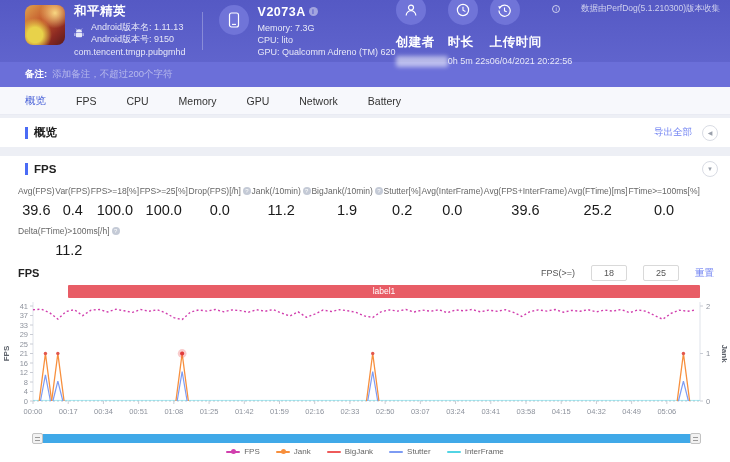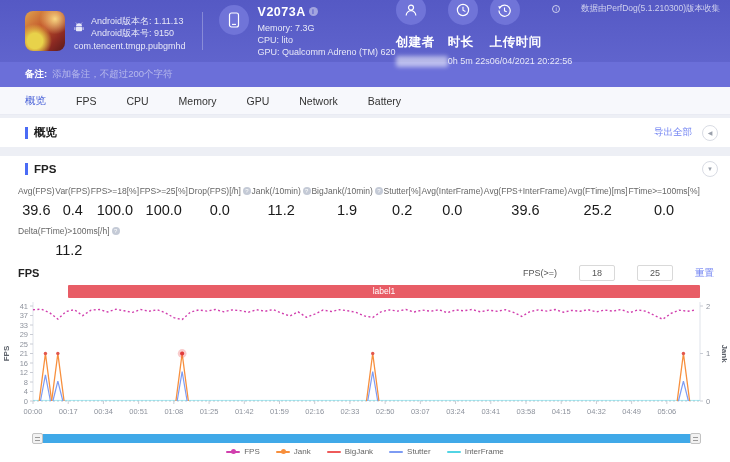--- a/index.html
+++ b/index.html
@@ -68,21 +68,21 @@
   .stat .lb { font-size:8.5px; color:#666; display:flex; align-items:center; justify-content:center; gap:2px; }
   .stat .vl { font-size:14.5px; font-weight:normal; color:#1a1a1a; margin-top:6px; }
   .q-icon { display:inline-block; width:8px; height:8px; border-radius:50%; background:#c4cad6;
             color:#fff; font-size:6px; line-height:8px; text-align:center; }
   .stats-row2 { padding:8px 0 0 18px; }
   .stats-row2 .stat { display:inline-block; text-align:center; }
 
   
   .chart-head { display:flex; align-items:center; height:24px; padding:0 16px 0 18px; margin-top:2px; }
   .chart-title { font-size:11px; font-weight:bold; color:#222; }
-  .thresh { margin-left:auto; display:flex; align-items:center; gap:22px; font-size:9px; color:#555; }
+  .thresh { margin-left:auto; display:flex; align-items:center; gap:16px; font-size:9px; color:#555; }
   .thresh input { width:36px; height:16px; border:1px solid #d9d9d9; border-radius:2px;
                   font-size:9px; text-align:center; color:#555; outline:none;
                   font-family:"Liberation Sans", sans-serif; }
   .label-bar { margin-left:68px; width:632px; height:13px; background:#e85d66; border-radius:1px;
                color:#fff; font-size:8.5px; text-align:center; line-height:13px; }
 
   
   svg.chart { display:block; width:730px; height:136px; }
   svg.chart text { font-family:"Liberation Sans", sans-serif; }
   svg.chart .tick { font-size:7.5px; fill:#8d929c; }
@@ -109,20 +109,21 @@
 
   <header class="hdr">
     <div class="collector">
       <span class="info-dot">i</span>
       <span>数据由PerfDog(5.1.210300)版本收集</span>
     </div>
 
     <div class="grp">
       <div class="app-icon"></div>
       <div class="app-meta">
+        <div class="g-title">和平精英</div>
         <div class="ver-row">
           <svg width="10" height="11" viewBox="0 0 10 11">
             <path d="M2 4.2 A3 3 0 0 1 8 4.2 Z" fill="#e6e8f8"></path>
             <line x1="2.6" y1="1.6" x2="1.9" y2="0.6" stroke="#e6e8f8" stroke-width="0.7"></line>
             <line x1="7.4" y1="1.6" x2="8.1" y2="0.6" stroke="#e6e8f8" stroke-width="0.7"></line>
             <rect x="2" y="4.8" width="6" height="4.4" rx="0.8" fill="#e6e8f8"></rect>
             <line x1="0.9" y1="5.2" x2="0.9" y2="8" stroke="#e6e8f8" stroke-width="0.9"></line>
             <line x1="9.1" y1="5.2" x2="9.1" y2="8" stroke="#e6e8f8" stroke-width="0.9"></line>
           </svg>
           <div>

